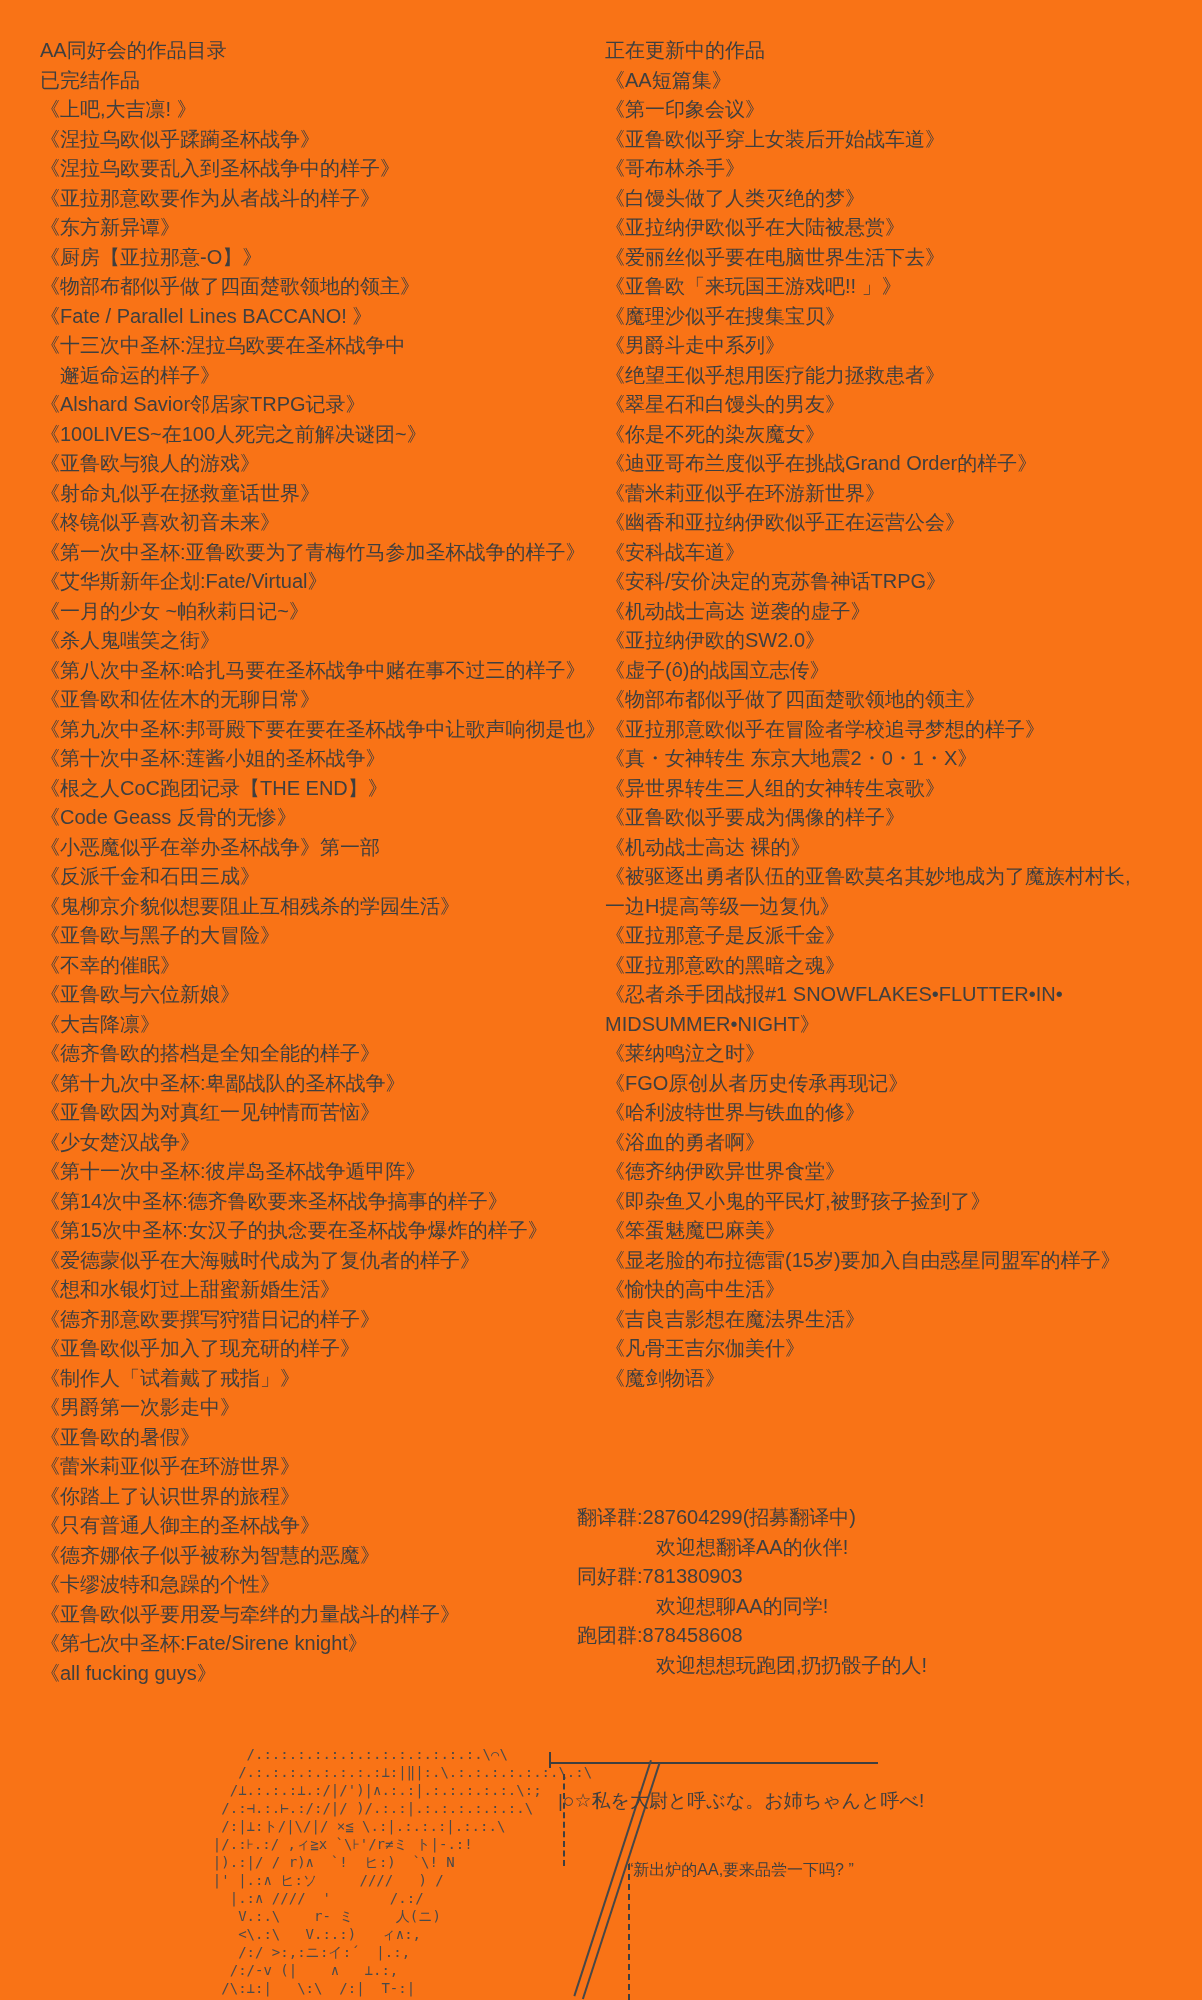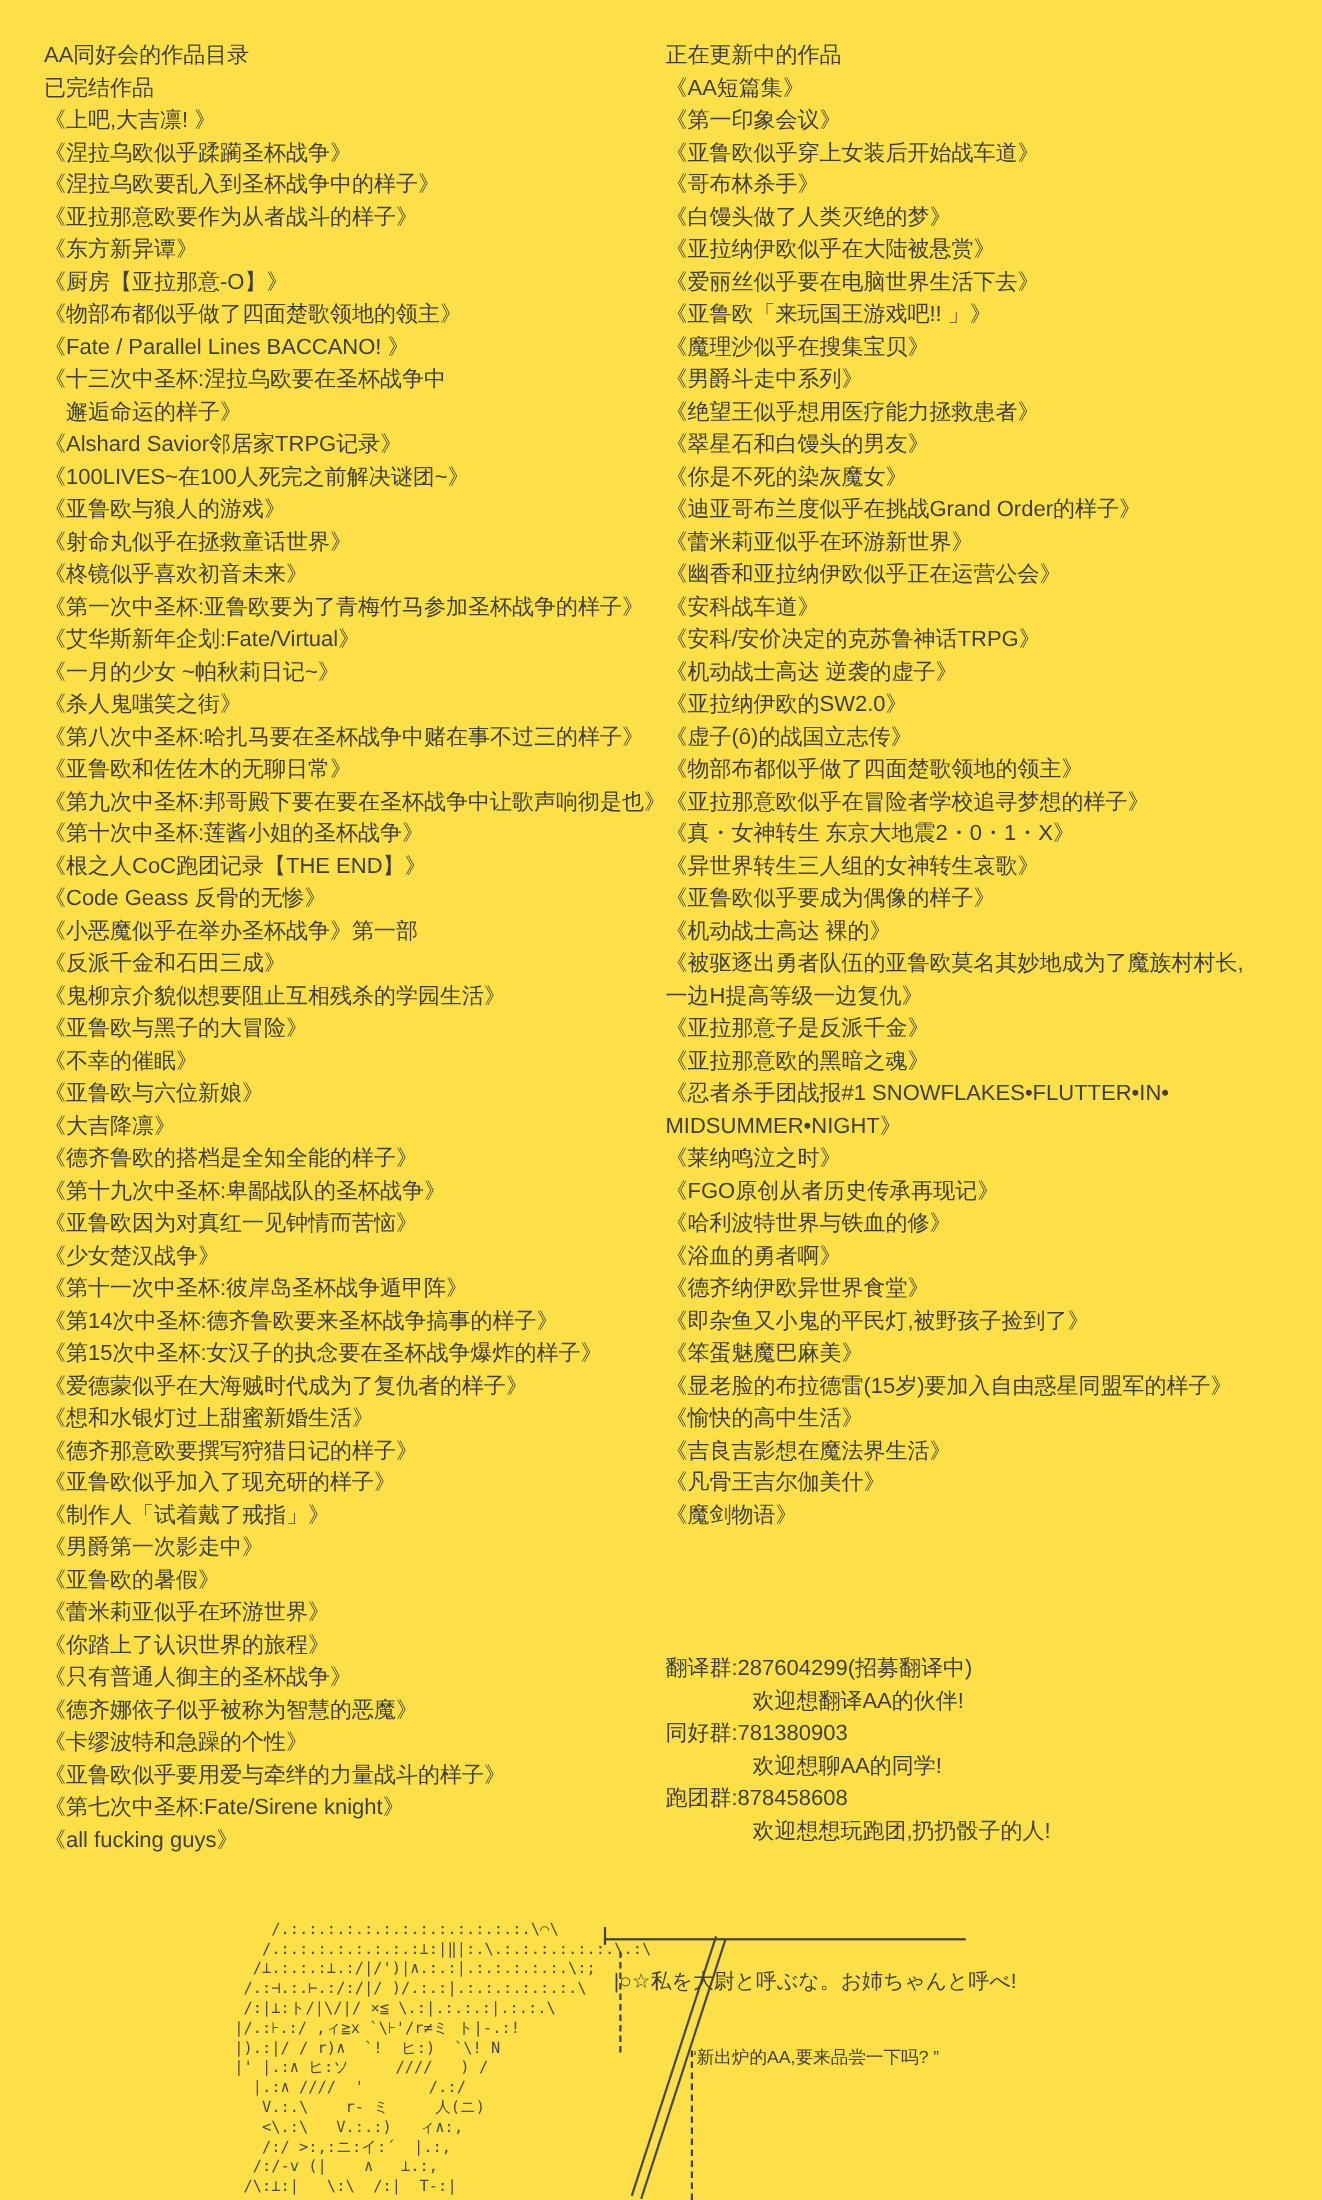--- a/index.html
+++ b/index.html
@@ -1,26 +1,26 @@
 <!DOCTYPE html>
 <html><head>
 <meta charset="utf-8">
 <style>
   html,body{margin:0;padding:0;}
   body{
     width:1202px;height:2000px;background:#ffffff;overflow:hidden;
     font-family:"Liberation Sans","DejaVu Sans",sans-serif;
     color:#3f3f3f;
   }
-  .page{position:relative;width:1202px;height:2000px;background:#fde047;}
+  .page{position:relative;width:1202px;height:2000px;background:#f97316;}
   .col{position:absolute;top:36px;font-size:20px;line-height:29.5px;}
   .col-left{left:40px;}
   .col-right{left:605px;}
   .line{height:29.5px;white-space:pre;}
-  .contact{position:absolute;left:605px;top:1503px;font-size:20px;line-height:29.5px;}
+  .contact{position:absolute;left:577px;top:1503px;font-size:20px;line-height:29.5px;}
   .contact .note{padding-left:79px;}
   .aa{
     position:absolute;left:196px;top:1745px;margin:0;
     font-family:"DejaVu Sans Mono",monospace;
     font-size:14px;line-height:18px;color:#4a4a4a;white-space:pre;
   }
   .bubble-top{position:absolute;left:549px;top:1762px;width:329px;height:0;border-top:2px solid #3f3f3f;}
   .bubble-tick{position:absolute;left:549px;top:1752px;width:0;height:16px;border-left:2px solid #3f3f3f;}
   .dash{position:absolute;width:0;border-left:2px dashed #3f3f3f;}
   .dash1{left:563px;top:1774px;height:92px;}

